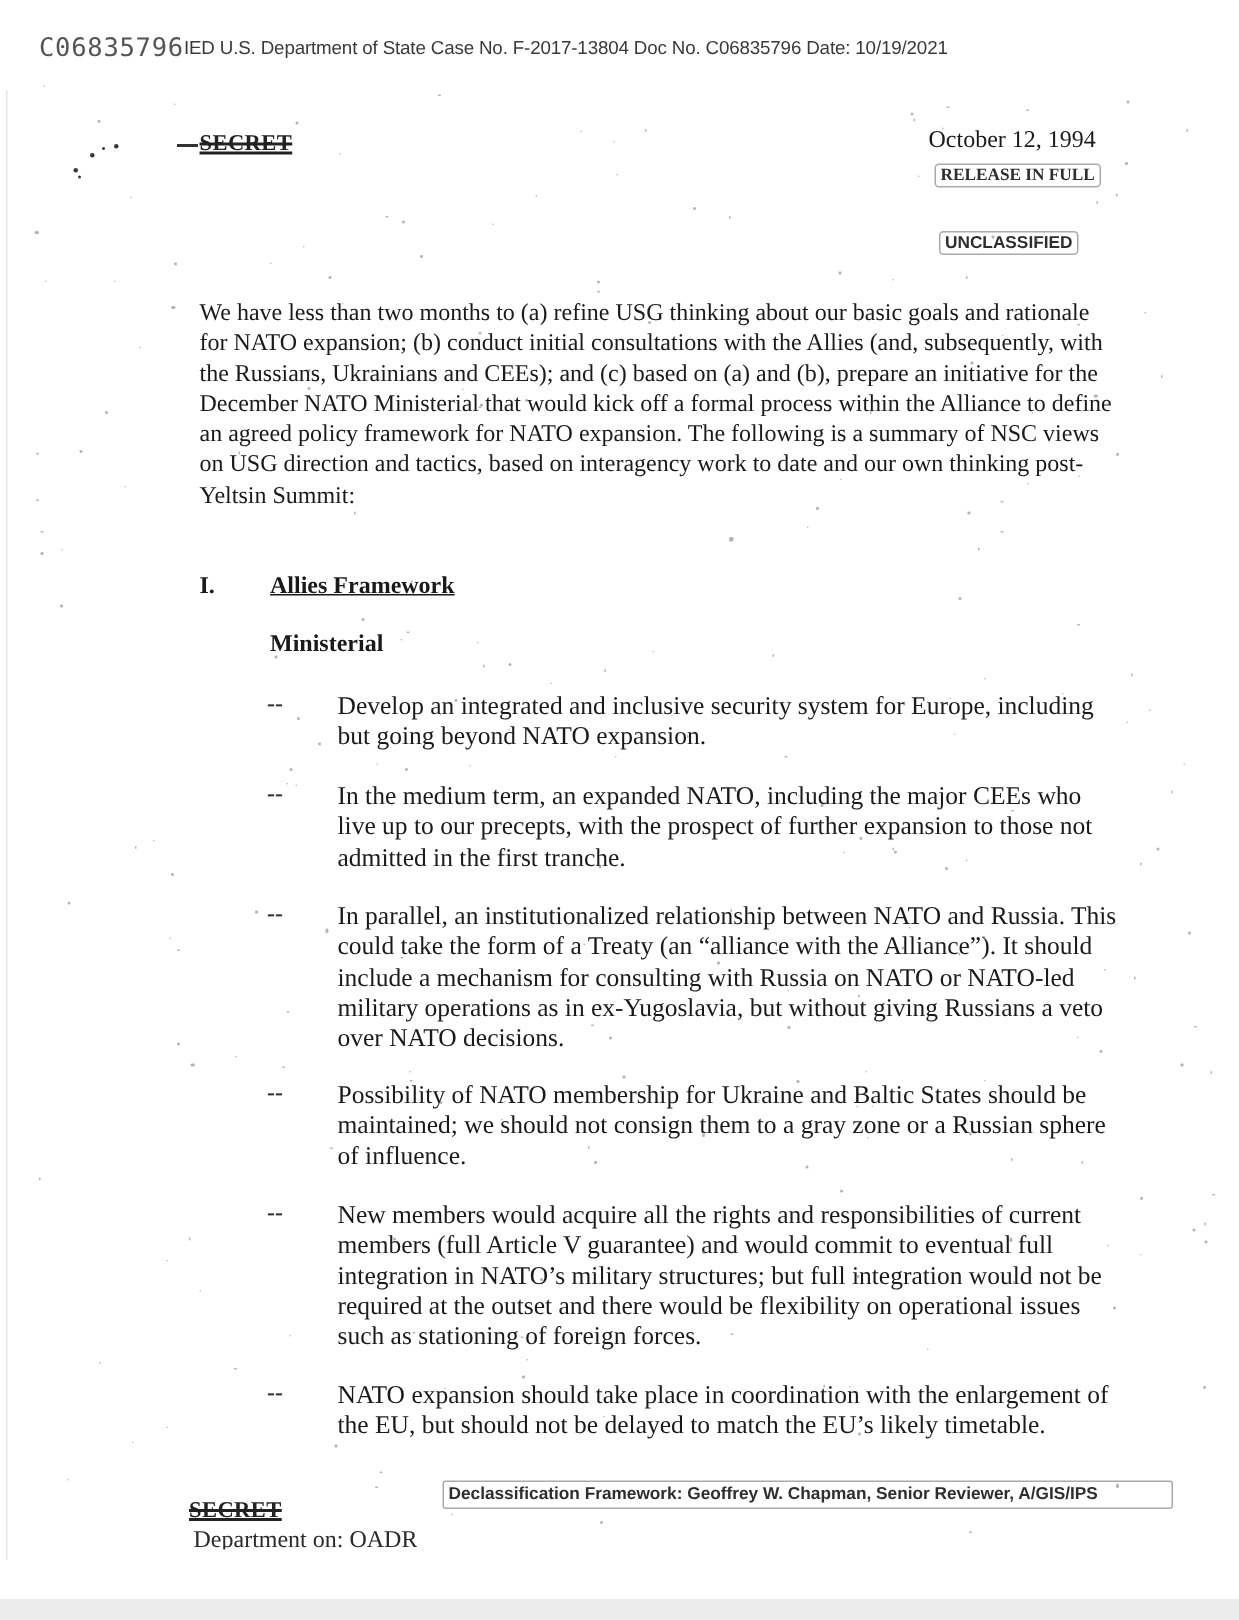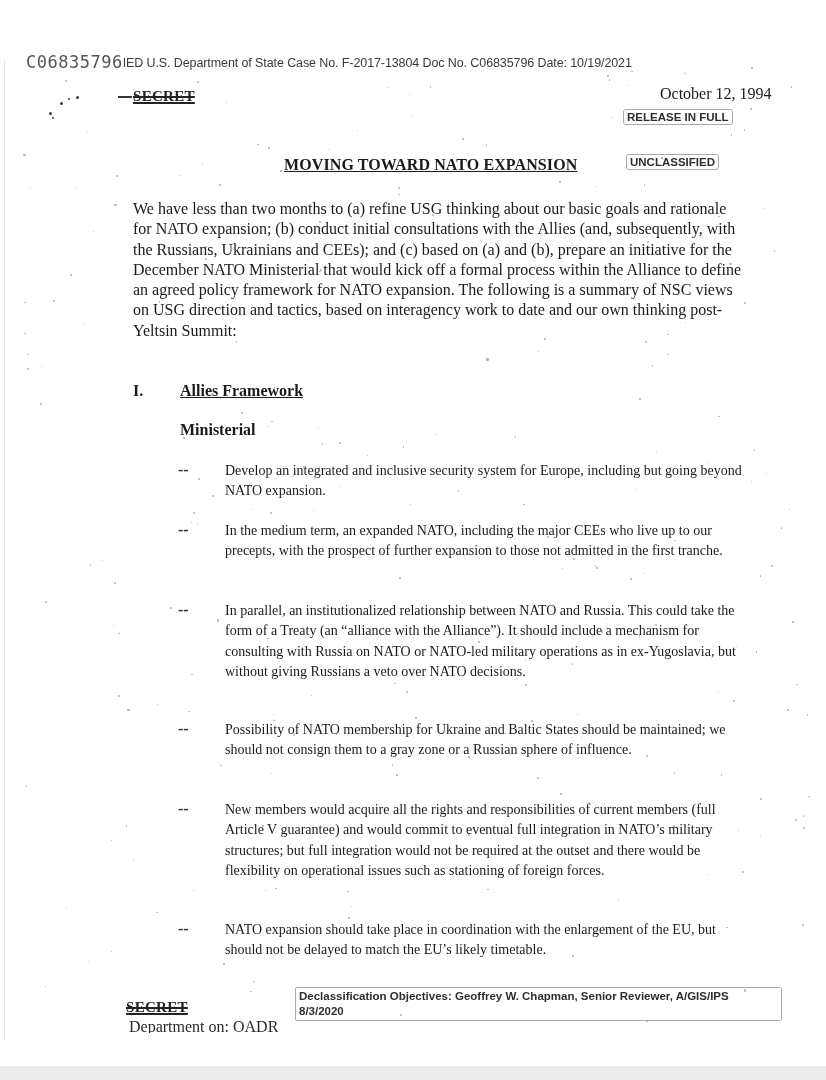--- a/index.html
+++ b/index.html
@@ -36,21 +36,20 @@
     }
     .header-stamp {
       position: absolute;
       left: 26px;
       top: 22px;
       font-family: "Liberation Sans", sans-serif;
       font-size: 12.5px;
       color: #3a3a3a;
       white-space: nowrap;
       letter-spacing: -0.1px;
-      margin-top: 30px;
     }
     .header-stamp .docid {
       font-family: "DejaVu Sans Mono", monospace;
       font-size: 17px;
       color: #555;
       letter-spacing: 0.5px;
       vertical-align: -1px;
     }
     .header-stamp .rest { margin-left: 0px; }
     .footer-stamp {
@@ -80,35 +79,34 @@
       left: 118px; top: 96px;
       width: 14px; height: 1.5px;
       background: #333;
     }
     .doc-date {
       position: absolute;
       left: 619px;
       top: 85px;
       font-size: 16px;
       color: #1a1a1a;
-      margin-left: 41px;
     }
     .box-stamp {
       position: absolute;
       font-family: "Liberation Sans", sans-serif;
       font-weight: bold;
       font-size: 11.5px;
       color: #2e2e2e;
       border: 1px solid #aaa;
       border-radius: 3px;
       padding: 1px 3px;
       background: #fff;
       white-space: nowrap;
     }
-    .box-stamp.release { left: 623px; top: 109px; }
+    .box-stamp.release { left: 623px; top: 109px; font-family: Liberation Serif, serif; }
     .box-stamp.declassified { left: 626px; top: 154px; }
     .doc-title {
       position: absolute;
       left: 284px;
       top: 156px;
       font-size: 16px;
       font-weight: bold;
       text-decoration: underline;
       text-decoration-thickness: 1px;
       letter-spacing: 0.1px;
@@ -161,21 +159,21 @@
       font-size: 16px;
       font-weight: bold;
       color: #333;
       width: 20px;
     }
     .bullet .text {
       position: absolute;
       left: 47px;
       top: 0;
       width: 520px;
-      font-size: 14px;
+      font-size: 17px;
       line-height: 20.3px;
       color: #1a1a1a;
     }
     .decl-box {
       position: absolute;
       left: 295px;
       top: 987px;
       width: 479px;
       font-family: "Liberation Sans", sans-serif;
       font-weight: bold;
@@ -213,21 +211,20 @@
   <div class="header-stamp">
     <span class="docid">C06835796</span><span class="rest">IED  U.S. Department of State  Case No. F-2017-13804  Doc No. C06835796  Date: 10/19/2021</span>
   </div>
 
   <div class="strike-lead"></div>
   <div class="classification top">SECRET</div>
 
   <div class="doc-date">October 12, 1994</div>
   <div class="box-stamp release">RELEASE IN FULL</div>
 
-  <div class="doc-title">MOVING TOWARD NATO EXPANSION</div>
   <div class="box-stamp declassified">UNCLASSIFIED</div>
 
   <p class="intro" style="margin:0;">We have less than two months to (a) refine USG thinking about our basic goals and rationale for NATO expansion; (b) conduct initial consultations with the Allies (and, subsequently, with the Russians, Ukrainians and CEEs); and (c) based on (a) and (b), prepare an initiative for the December NATO Ministerial that would kick off a formal process within the Alliance to define an agreed policy framework for NATO expansion. The following is a summary of NSC views on USG direction and tactics, based on interagency work to date and our own thinking post-Yeltsin Summit:</p>
 
   <div class="section-num">I.</div>
   <div class="section-title">Allies Framework</div>
   <div class="subsection-title">Ministerial</div>
 
   <div class="bullets">
     <div class="bullet" style="top:461px;">
@@ -250,22 +247,21 @@
       <span class="dash">--</span>
       <div class="text">New members would acquire all the rights and responsibilities of current members (full Article V guarantee) and would commit to eventual full integration in NATO’s military structures; but full integration would not be required at the outset and there would be flexibility on operational issues such as stationing of foreign forces.</div>
     </div>
     <div class="bullet" style="top:920px;">
       <span class="dash">--</span>
       <div class="text">NATO expansion should take place in coordination with the enlargement of the EU, but should not be delayed to match the EU’s likely timetable.</div>
     </div>
   </div>
 
   <div class="decl-box">
-    <div>Declassification Objectives: Geoffrey W. Chapman, Senior Reviewer, A/GIS/IPS</div>
-    <div>8/3/2020</div>
+    <div>Declassification Framework: Geoffrey W. Chapman, Senior Reviewer, A/GIS/IPS</div>
   </div>
 
   <div class="classification bottom">SECRET</div>
   <div class="declassify-on">Department on: OADR</div>
 
 
   <div id="specks">
       <div class="speck" style="left: 537.572px; top: 350.67px; width: 1.68548px; height: 1.68548px;"></div>
       <div class="speck" style="left: 806.746px; top: 714.078px; width: 1.74237px; height: 1.74237px;"></div>
       <div class="speck" style="left: 156.431px; top: 911.677px; width: 1.79018px; height: 1.79018px;"></div>

